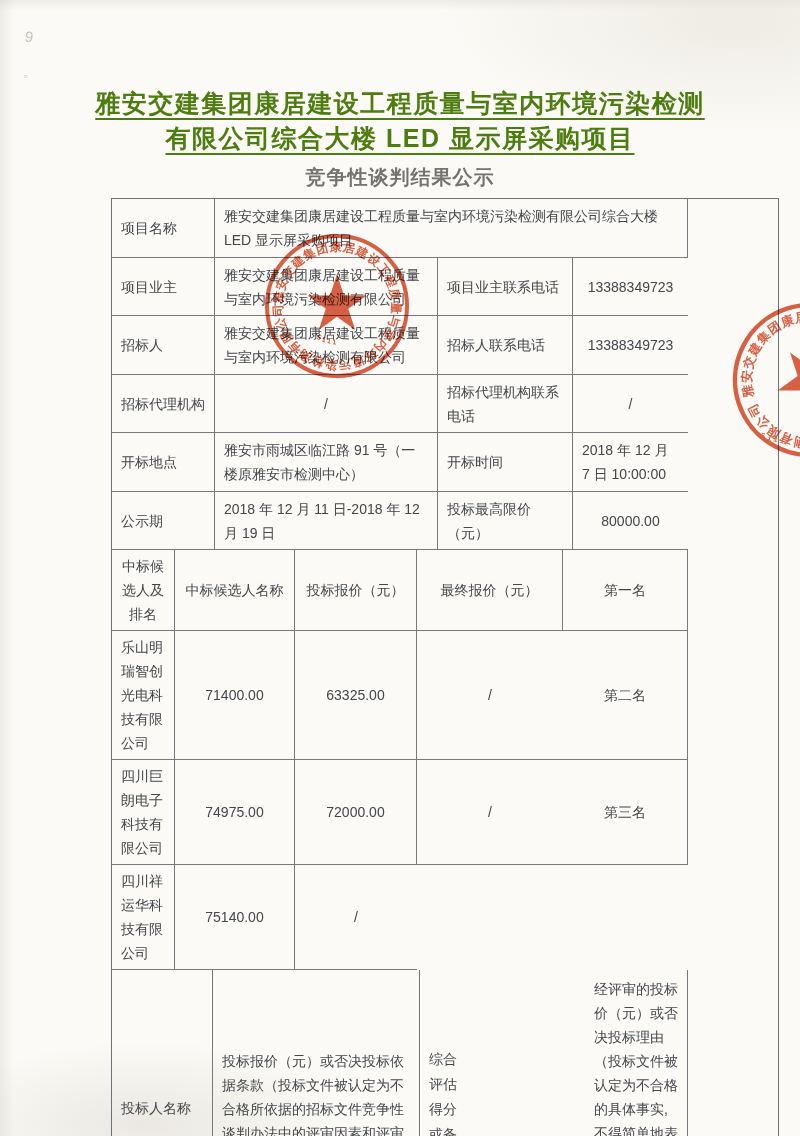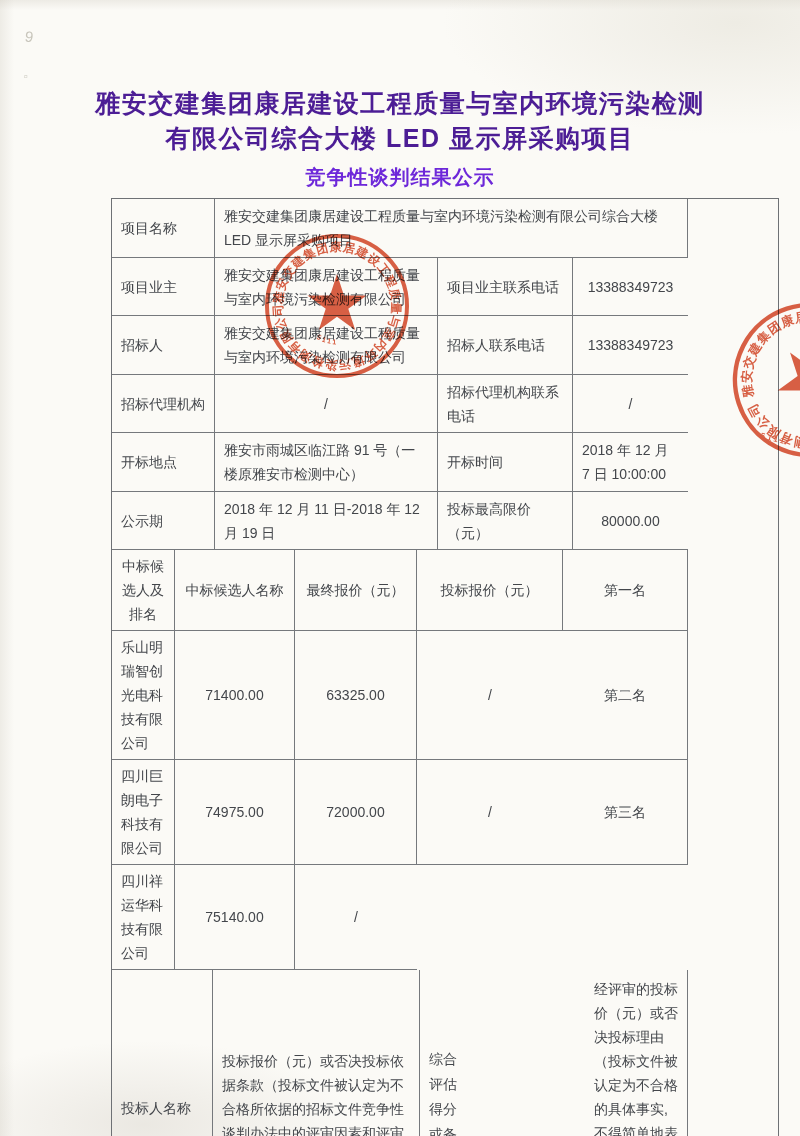--- a/index.html
+++ b/index.html
@@ -13,24 +13,24 @@
       #fbfaf6;
     font-family:"Liberation Sans","DejaVu Sans",sans-serif;
     color:#43464b;
     -webkit-font-smoothing:antialiased;
   }
   .scan-mark{position:absolute;color:#b7b4a8;opacity:.75;font-size:15px;transform:rotate(8deg);}
   .scan-mark.m2{font-size:11px;transform:rotate(2deg);}
 
   .title-block{position:absolute;left:0;right:0;top:86px;text-align:center;}
   .title-line{
-    display:block;font-size:25px;line-height:35px;font-weight:600;letter-spacing:1.5px;color:#4c1d95;
-    text-decoration-thickness:1.5px;text-underline-offset:6px;
-  }
-  .subtitle{display:block;margin-top:8px;font-size:20px;line-height:26px;font-weight:600;letter-spacing:1px;color:#6d28d9;text-decoration:none;}
+    display:block;font-size:25px;line-height:35px;font-weight:600;letter-spacing:1.5px;color:#4d7c0f;
+    text-decoration:underline;text-decoration-thickness:1.5px;text-underline-offset:6px;
+  }
+  .subtitle{display:block;margin-top:8px;font-size:20px;line-height:26px;font-weight:600;letter-spacing:1px;color:#737373;text-decoration:none;}
 
   .doc-table{
     position:absolute;left:111px;top:198px;width:668px;
     border:1.5px solid #6e7175;box-sizing:border-box;
     font-size:14px;line-height:24px;
   }
   .grid{display:grid;}
   .g-info{grid-template-columns:103px 223px 135px 115px;}
   .g-cand{grid-template-columns:63px 120px 122px 146px 125px;}
   .g-full{grid-template-columns:576px;}
@@ -139,24 +139,24 @@
   </div>
 
   <div class="grid g-cand">
     <div class="cell h61 ctr">
         <span>中标候选人及排名</span>
       </div>
     <div class="cell h61 ctr">
         <span>中标候选人名称</span>
       </div>
     <div class="cell h61 ctr">
+        <span>投标报价（元）</span>
+      </div>
+    <div class="cell h61 ctr">
         <span>最终报价（元）</span>
-      </div>
-    <div class="cell h61 ctr">
-        <span>投标报价（元）</span>
       </div>
 
     <div class="cell h63 ctr">
         <span>第一名</span>
       </div>
     <div class="cell h63">
         <span>乐山明瑞智创光电科技有限公司</span>
       </div>
     <div class="cell h63 ctr">
         <span>71400.00</span>

